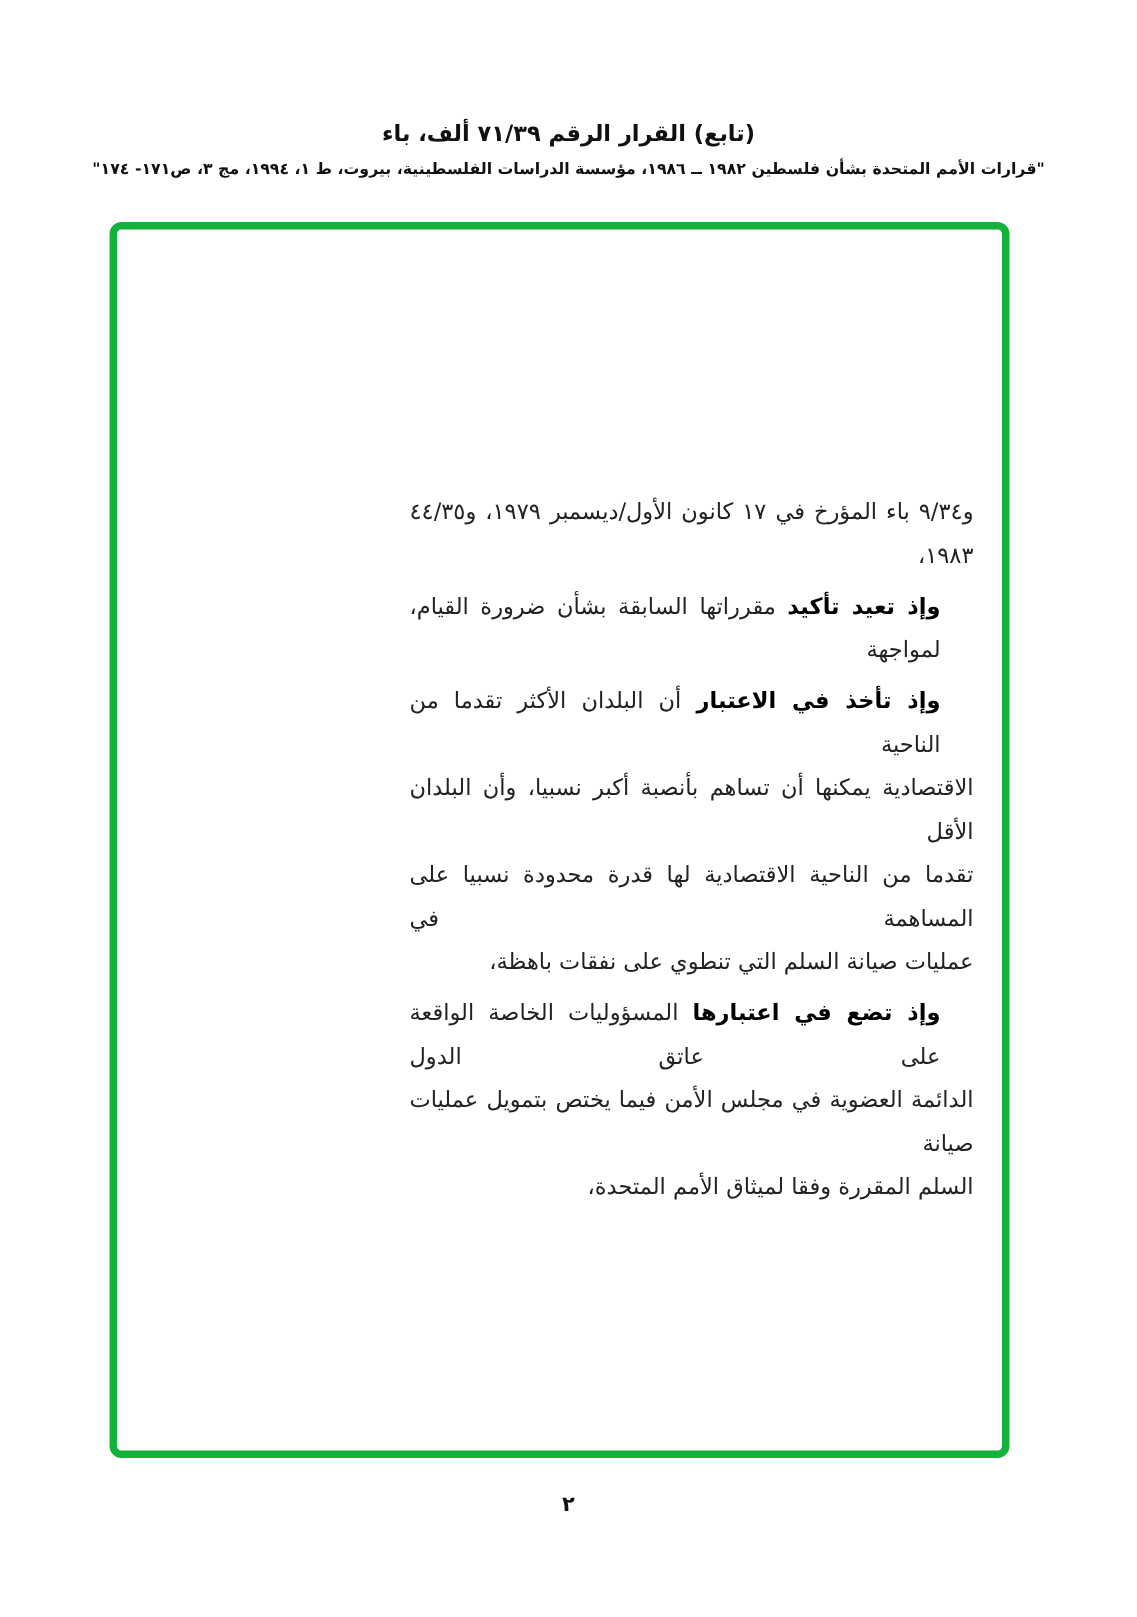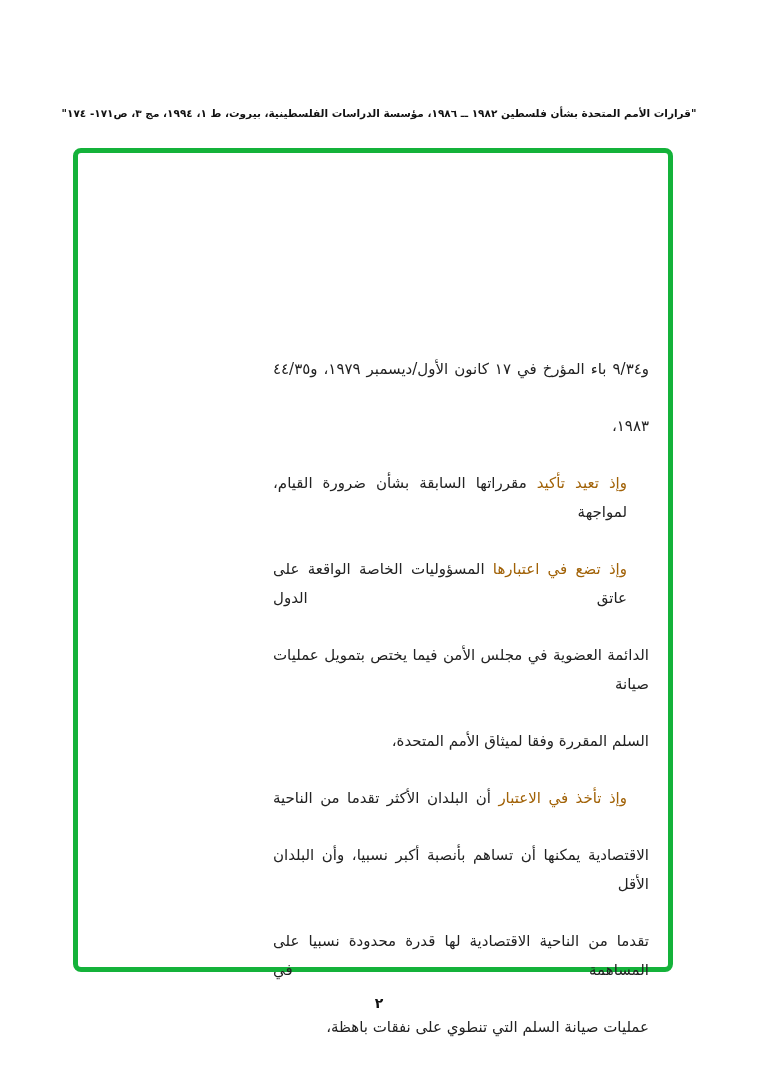--- a/index.html
+++ b/index.html
@@ -27,60 +27,61 @@
     border:5px solid #14b23a;
     border-radius:8px;
     background:#ffffff;
   }
   .col{
     position:absolute;left:195px;top:174px;width:376px;
     direction:rtl;
     font-size:15px;line-height:29px;color:#222;
   }
   .para{margin:0 0 5px 0;padding:0;}
-  .ln{display:block;text-align:justify;margin-top:28px;}
+  .ln{display:block;text-align:justify;}
   .ln.j{text-align-last:justify;}
   .ln.r{text-align-last:right;}
   .ln.indent{padding-right:22px;}
-  .lead{font-weight:normal;color:#a16207;}
+  .lead{font-weight:bold;color:#000000;}
   .pagenum{
     position:absolute;top:995px;left:0;right:0;
     text-align:center;font-weight:bold;font-size:14px;color:#111;
   }
 </style>
 </head>
 <body>
 
 <div id="page">
 
+  <div class="hdr-title">(تابع) القرار الرقم ٧١/٣٩ ألف، باء</div>
   <div class="hdr-src">"قرارات الأمم المتحدة بشأن فلسطين ١٩٨٢ ــ ١٩٨٦، مؤسسة الدراسات الفلسطينية، بيروت، ط ١، ١٩٩٤، مج ٣، ص١٧١- ١٧٤"</div>
 
   <div class="frame">
     <div class="col">
 
       <div class="para">
         <span class="ln j">و٩/٣٤ باء المؤرخ في ١٧ كانون الأول/ديسمبر ١٩٧٩، و٤٤/٣٥</span>
         <span class="ln r">١٩٨٣،</span>
       </div>
 
       <div class="para">
         <span class="ln j indent"><b class="lead">وإذ تعيد تأكيد</b><span> مقرراتها السابقة بشأن ضرورة القيام، لمواجهة</span></span>
       </div>
 
       <div class="para">
-        <span class="ln j indent"><b class="lead">وإذ تضع في اعتبارها</b><span> المسؤوليات الخاصة الواقعة على عاتق الدول</span></span>
-        <span class="ln j">الدائمة العضوية في مجلس الأمن فيما يختص بتمويل عمليات صيانة</span>
-        <span class="ln r">السلم المقررة وفقا لميثاق الأمم المتحدة،</span>
-      </div>
-
-      <div class="para">
         <span class="ln j indent"><b class="lead">وإذ تأخذ في الاعتبار</b><span> أن البلدان الأكثر تقدما من الناحية</span></span>
         <span class="ln j">الاقتصادية يمكنها أن تساهم بأنصبة أكبر نسبيا، وأن البلدان الأقل</span>
         <span class="ln j">تقدما من الناحية الاقتصادية لها قدرة محدودة نسبيا على المساهمة في</span>
         <span class="ln r">عمليات صيانة السلم التي تنطوي على نفقات باهظة،</span>
+      </div>
+
+      <div class="para">
+        <span class="ln j indent"><b class="lead">وإذ تضع في اعتبارها</b><span> المسؤوليات الخاصة الواقعة على عاتق الدول</span></span>
+        <span class="ln j">الدائمة العضوية في مجلس الأمن فيما يختص بتمويل عمليات صيانة</span>
+        <span class="ln r">السلم المقررة وفقا لميثاق الأمم المتحدة،</span>
       </div>
 
     </div>
   </div>
 
   <div class="pagenum">٢</div>
 
 </div>
 
 </body></html>

